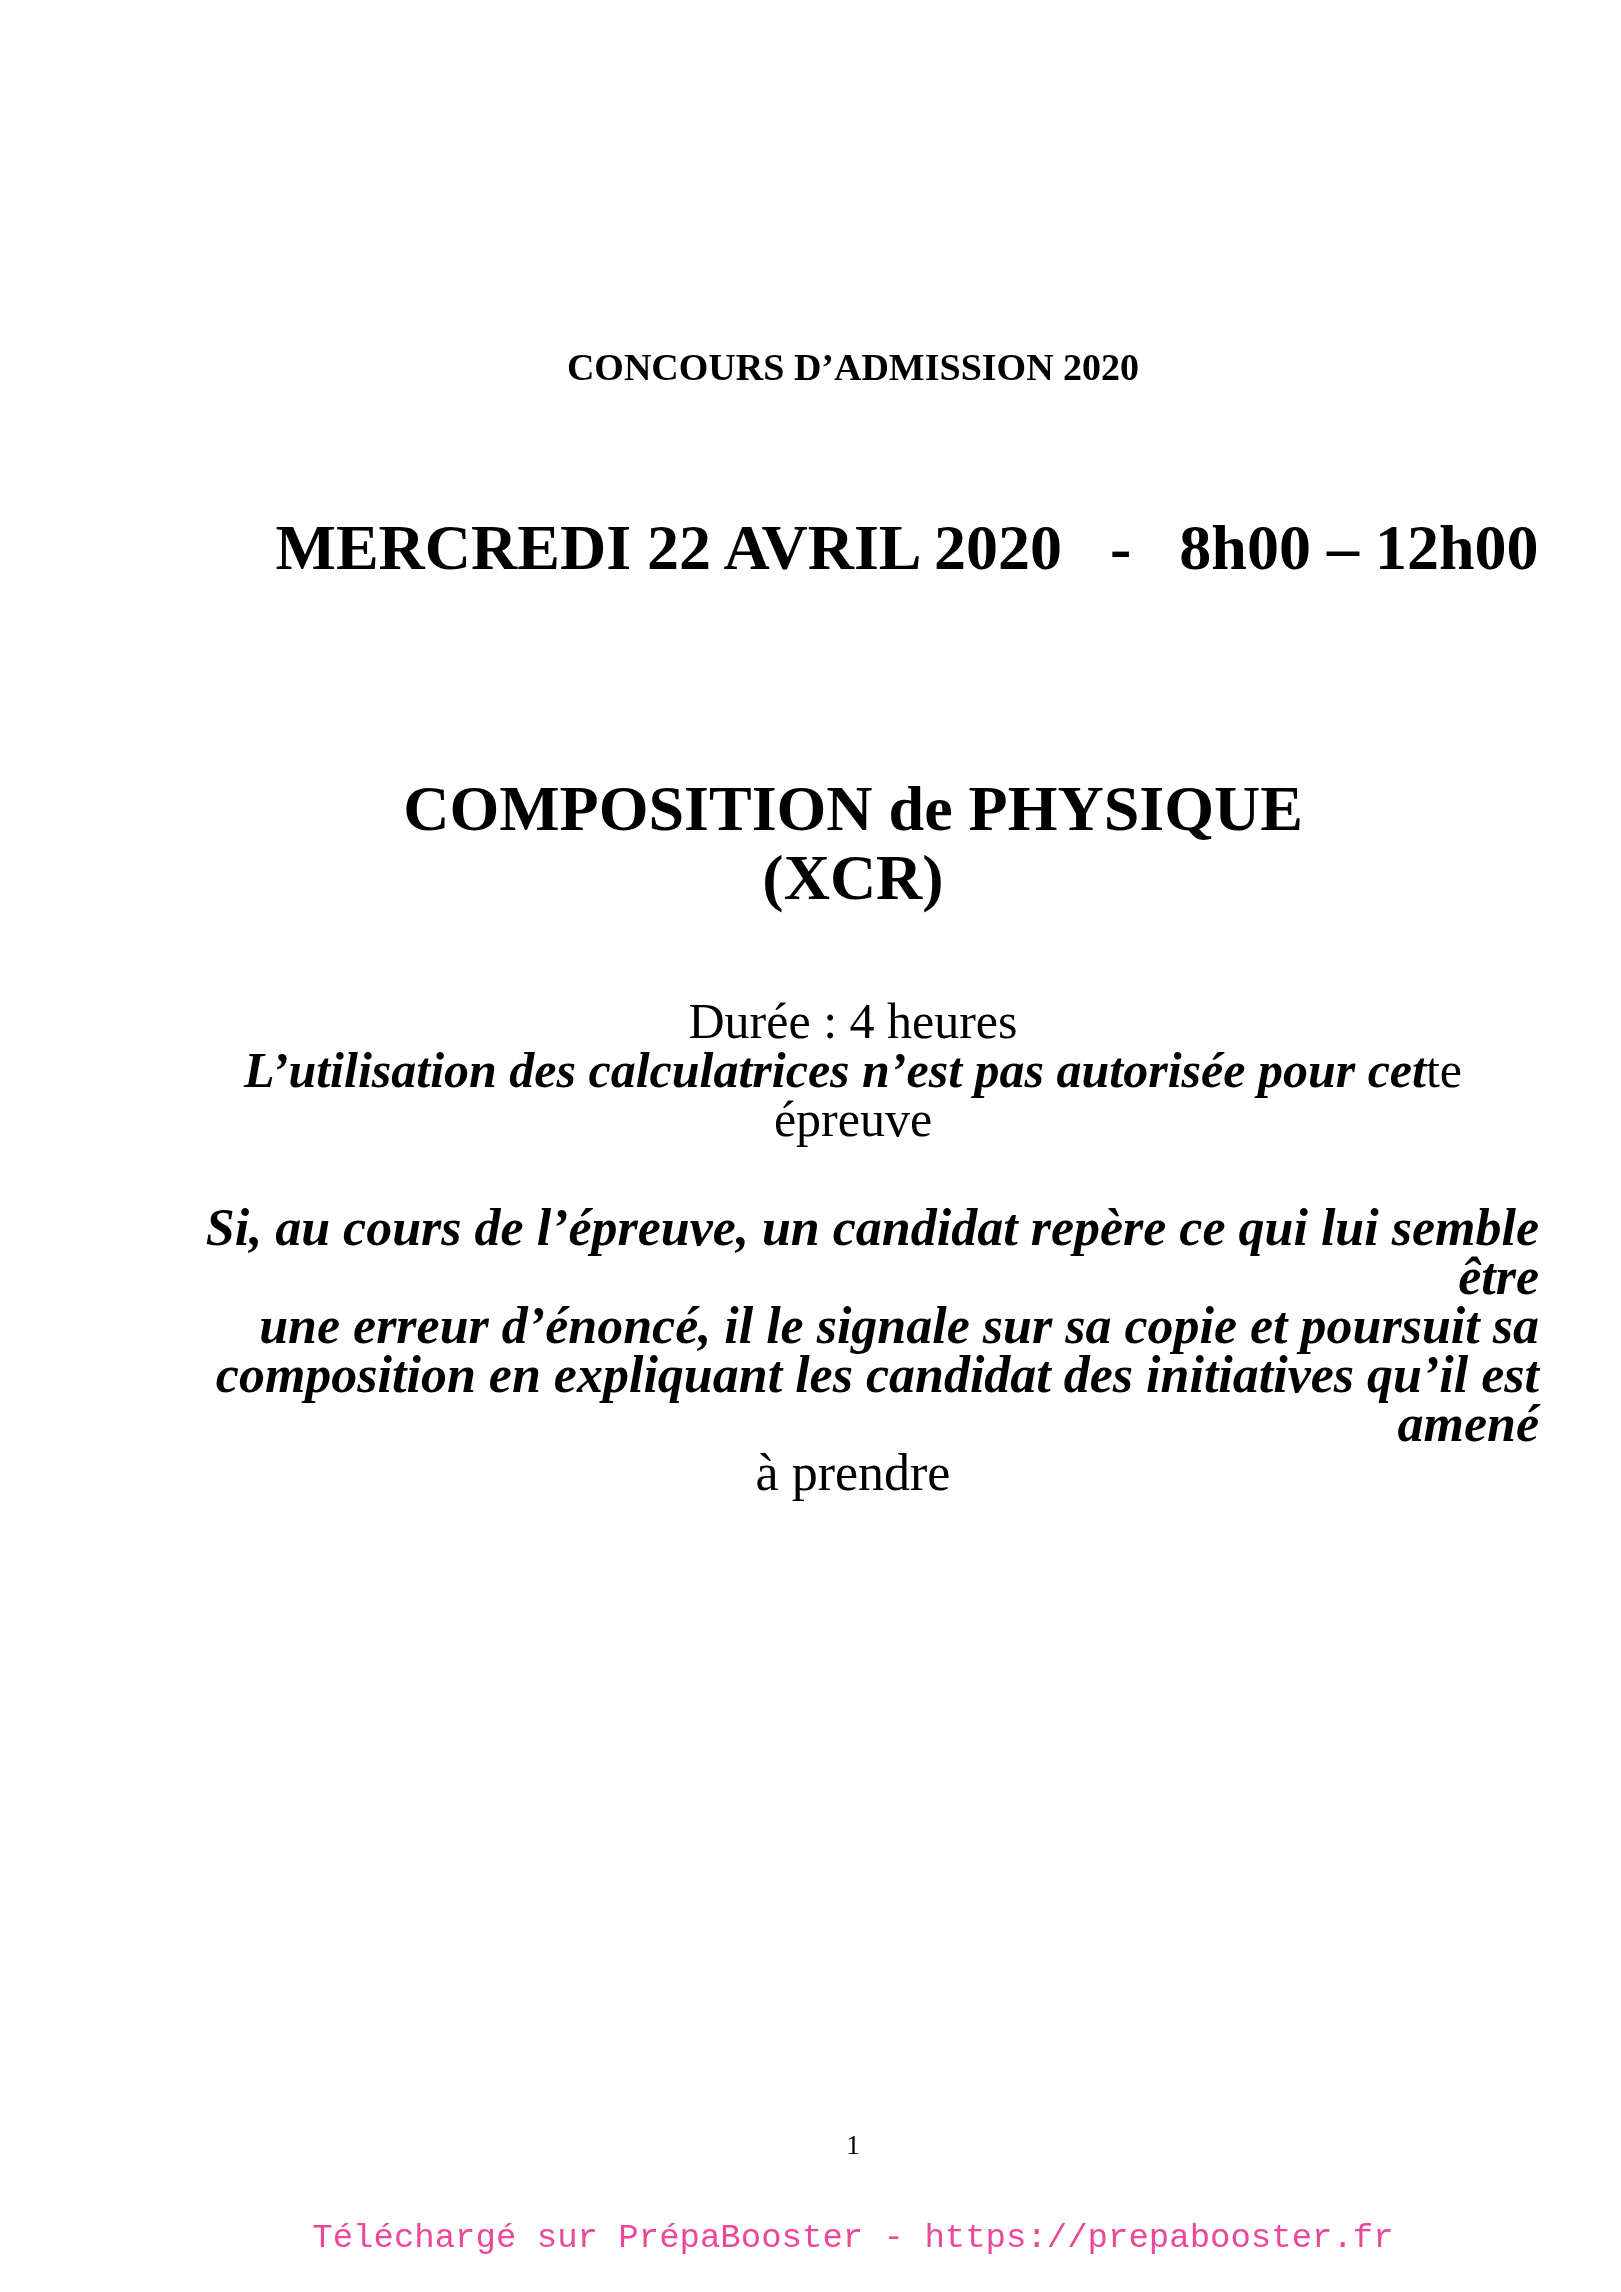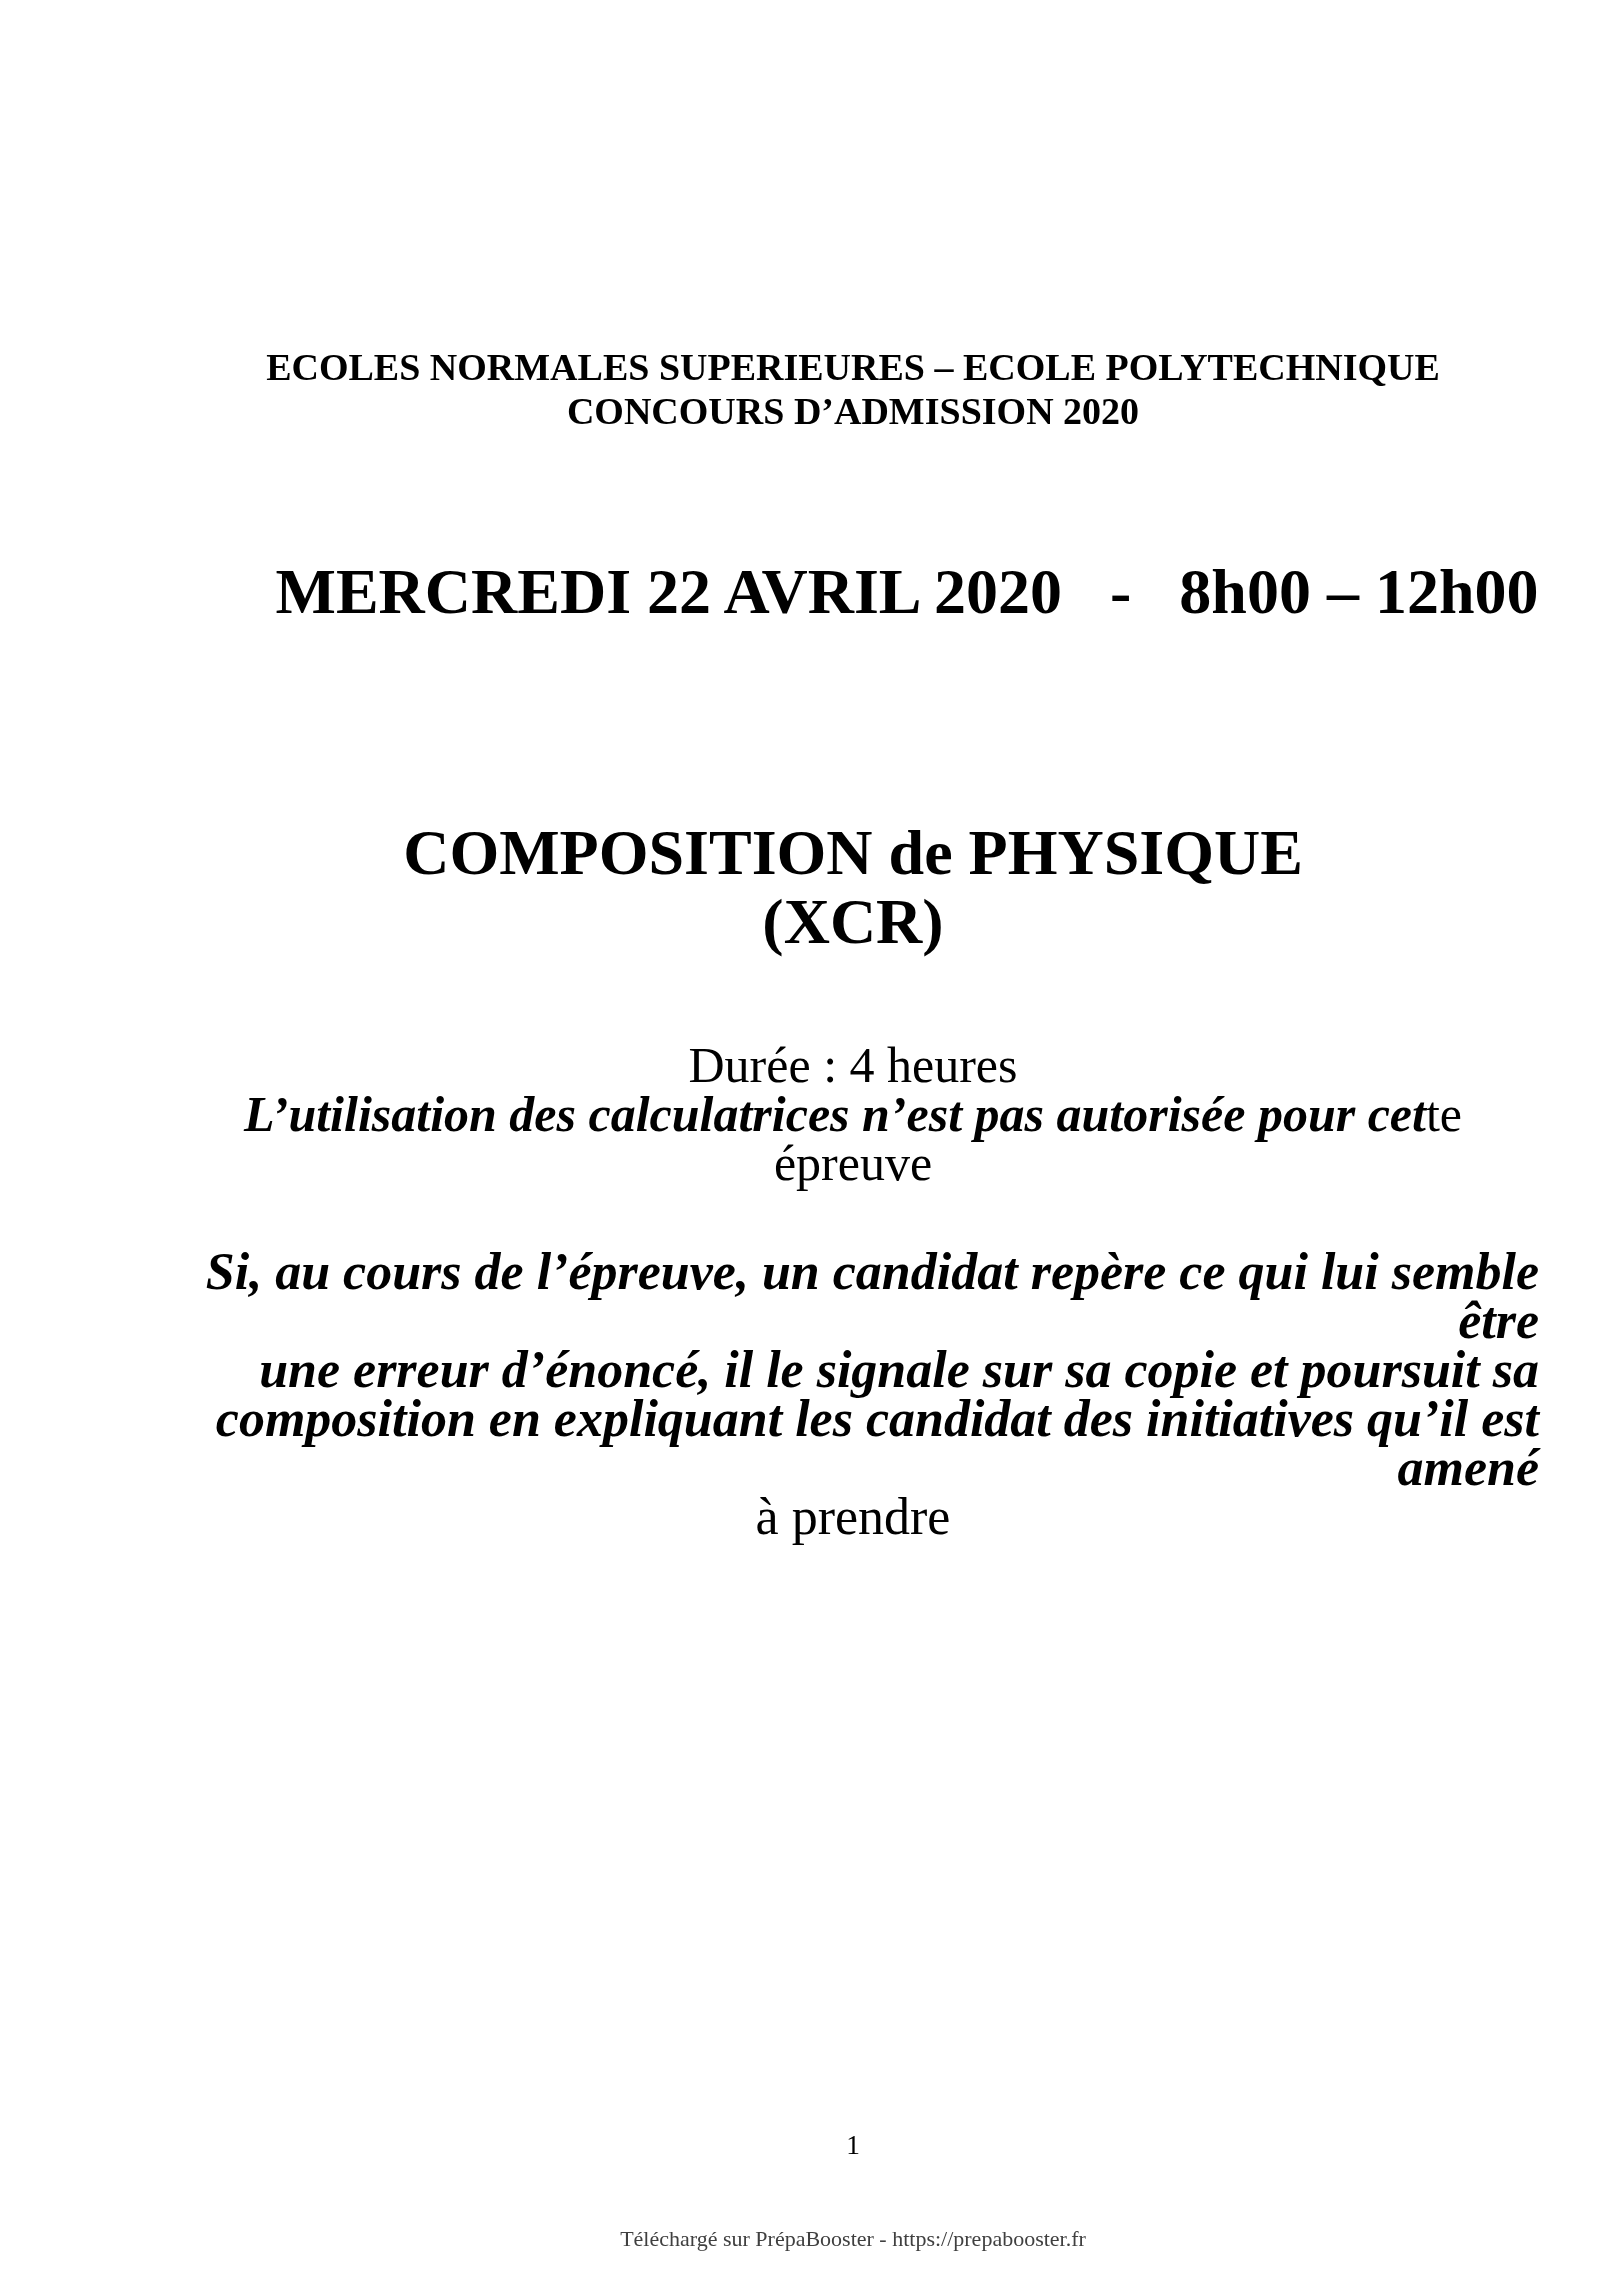--- a/index.html
+++ b/index.html
@@ -69,34 +69,33 @@
     text-align: center;
     font-size: 27.4px;
     line-height: 31px;
   }
   .footer-credit {
     position: absolute;
     top: 2221px;
     left: 167px;
     right: 82px;
     text-align: center;
-    font-family: Liberation Serif, serif;
-    font-size: 22px;
+    font-family: Liberation Mono, monospace;
+    font-size: 34px;
     line-height: 35px;
-    color: #404040;
+    color: #ec4899;
   }
 </style>
 </head>
 <body>
 
 <div class="page">
   <div class="content">
 
     <div class="doc-header">
-      <div>ECOLES NORMALES SUPERIEURES – ECOLE POLYTECHNIQUE</div>
       <div>CONCOURS D’ADMISSION 2020</div>
     </div>
 
     <div class="session-block">
       <div class="session-line1">MERCREDI 22 AVRIL 2020   -   8h00 – 12h00</div>
     </div>
 
     <div class="subject-block">
       <div>COMPOSITION de PHYSIQUE</div>
       <div>(XCR)</div>

